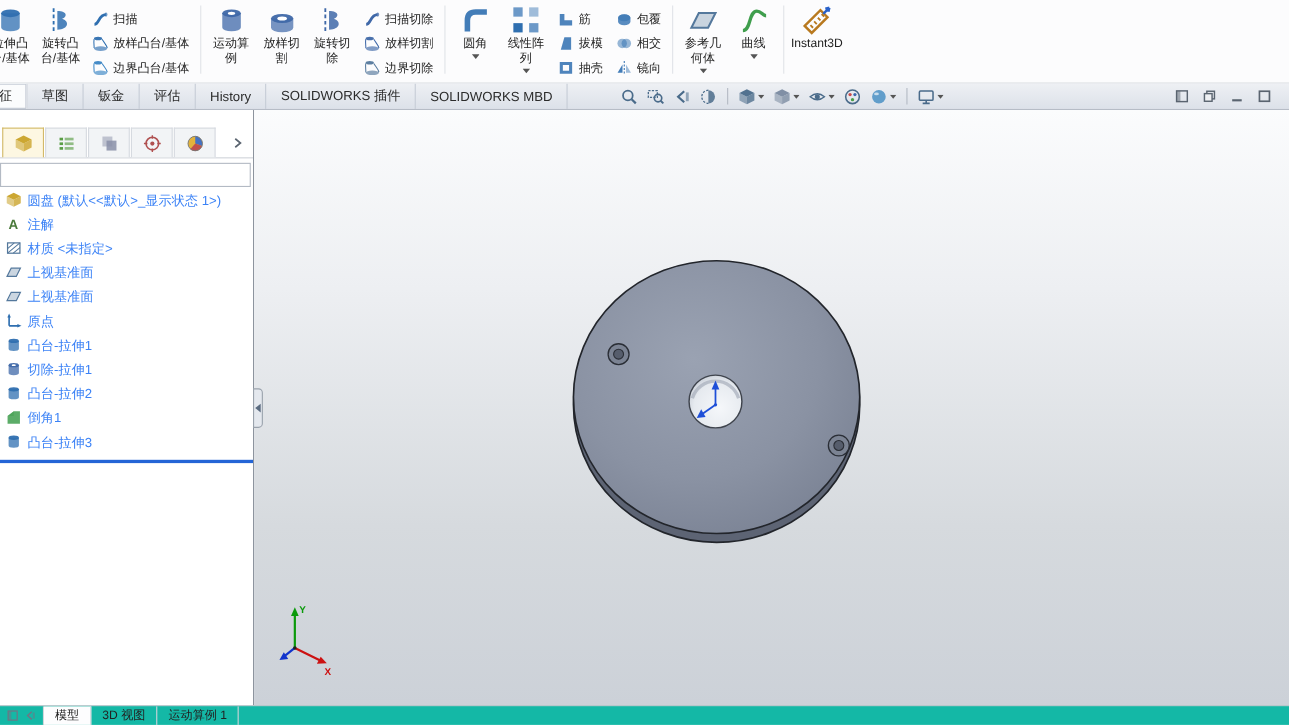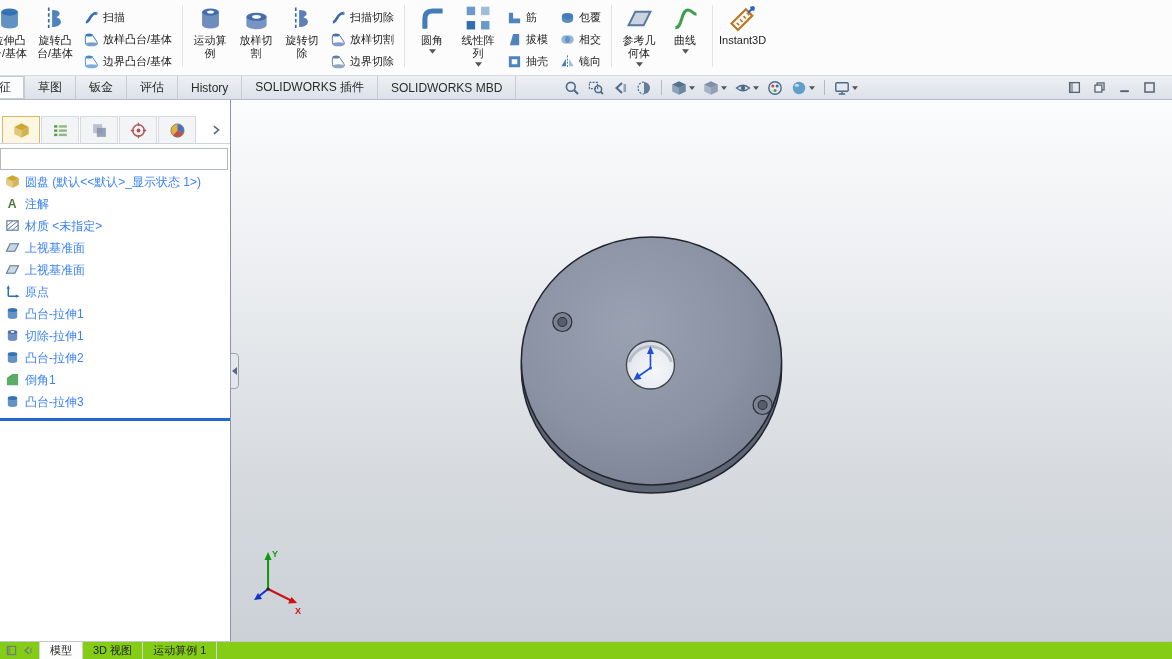--- a/index.html
+++ b/index.html
@@ -63,21 +63,21 @@
   .split-handle{position:absolute;top:50%;right:-9px;transform:translateY(-50%);width:9px;height:36px;
     background:#e4e8ee;border:1px solid #9aa2ac;border-radius:0 4px 4px 0;z-index:5;
     display:flex;align-items:center;justify-content:center;cursor:pointer}
   .split-handle::before{content:"";border:4px solid transparent;border-right:5px solid #5a6b80;margin-left:-5px}
 
   #viewport{flex:1;position:relative;
     background:linear-gradient(180deg,#fbfcfd 0%,#edeff2 30%,#d6dade 70%,#ccd1d8 100%)}
   .scene{position:absolute;inset:0;width:100%;height:100%}
 
   
-  #bottombar{height:18px;display:flex;align-items:stretch;background:#84cc16;
+  #bottombar{height:18px;display:flex;align-items:stretch;background:#14b8a6;
     border-top:1px solid #c2c7ce;font-size:11px;overflow:hidden}
   #bbicons{display:flex;align-items:center;padding:0 6px;gap:5px;border-right:1px solid #d2d6db}
   .bb-icon{display:flex;align-items:center;cursor:pointer}
   .bb-icon .ico{width:11px;height:11px}
   #bbtabs{display:flex}
   .bb-tab{display:flex;align-items:center;padding:0 10px;border-right:1px solid #cfd4da;
     cursor:pointer;color:#222;white-space:nowrap}
   .bb-tab.active{background:#fdfdfe}
 </style>
 </head>

